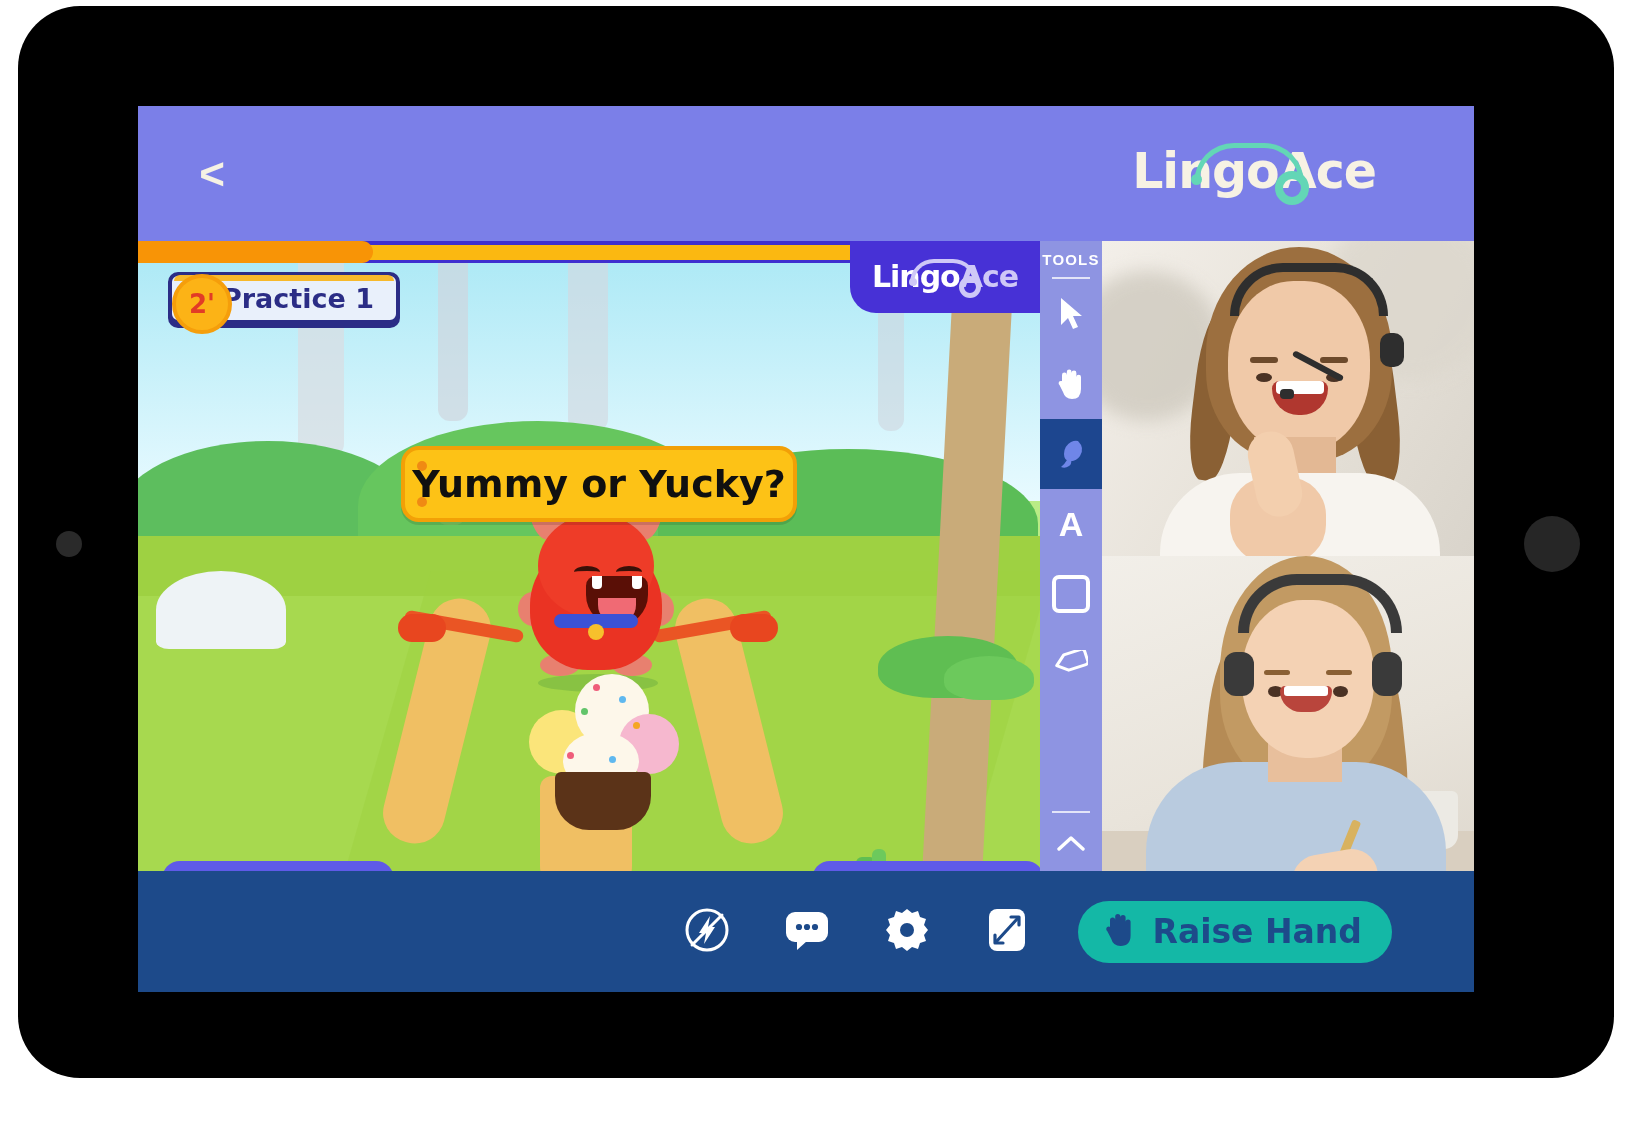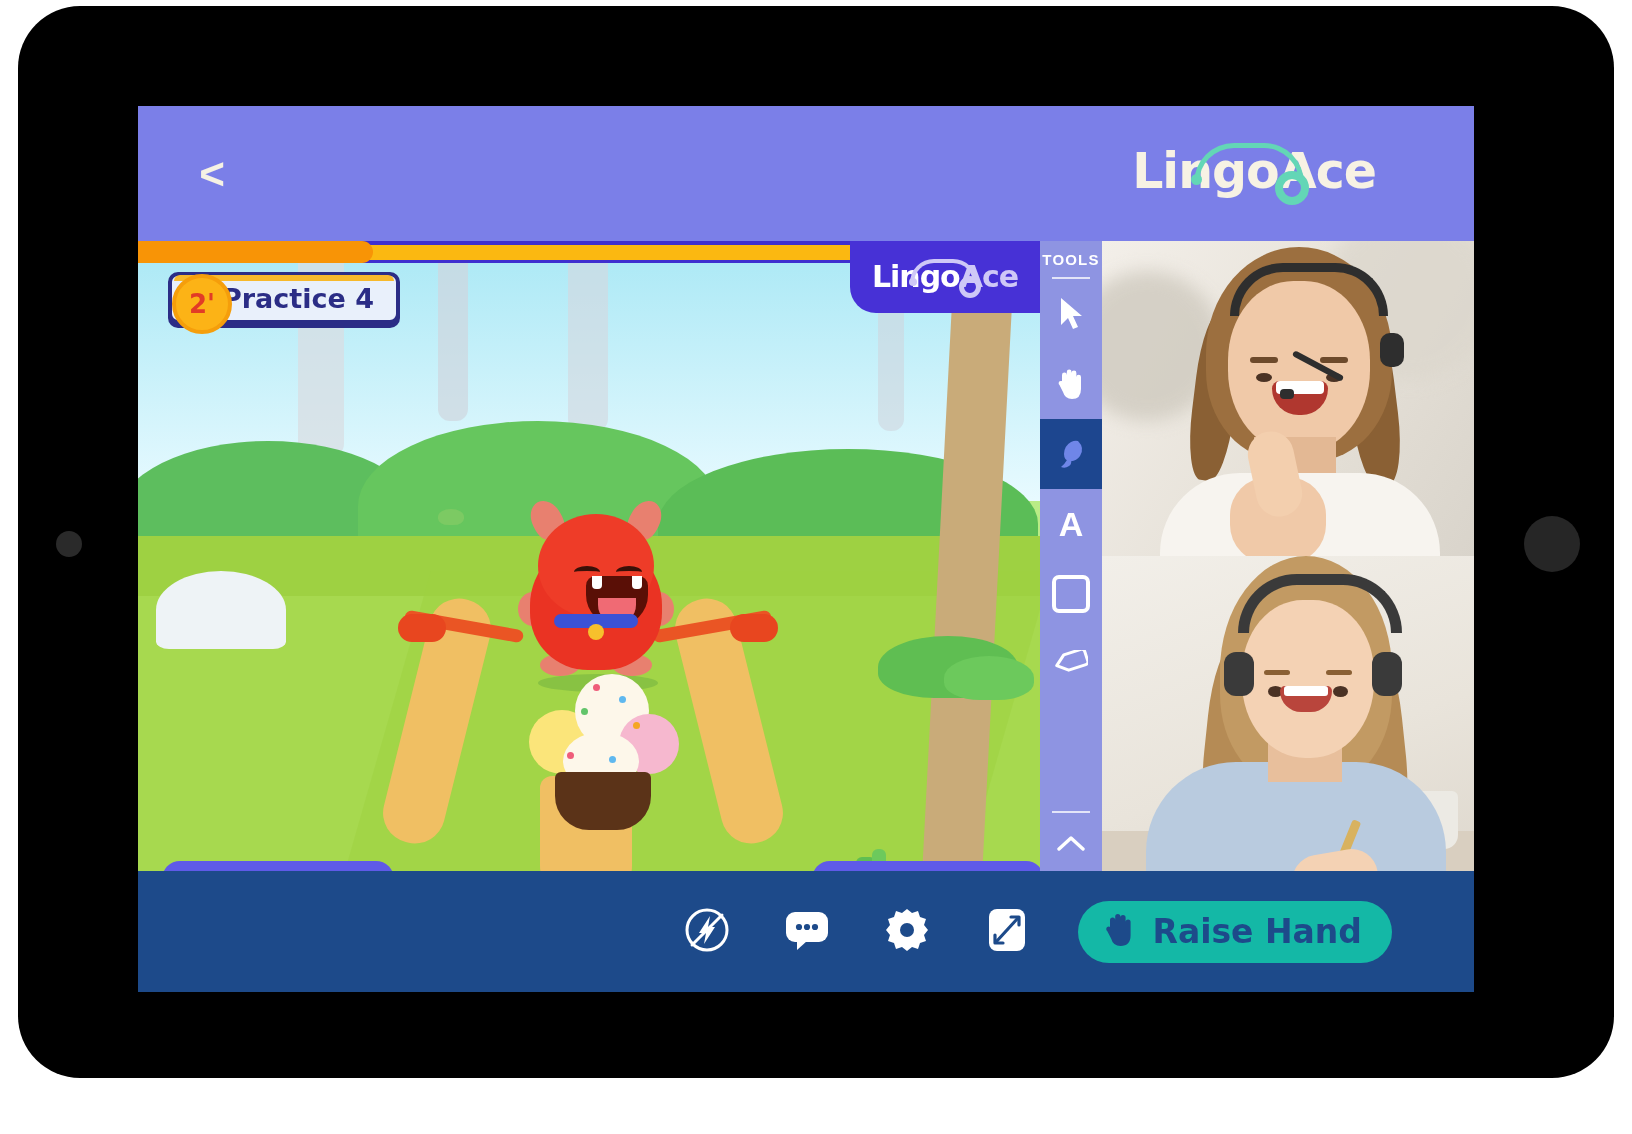--- a/index.html
+++ b/index.html
@@ -236,33 +236,38 @@
           <div class="bush" style="left:718px;top:616px;width:20px;height:24px;background:#5fbe52;border-radius:6px;"></div>
           <div class="bush" style="left:734px;top:608px;width:14px;height:32px;background:#6dc95c;border-radius:6px;"></div>
 
           <div class="progress-wrap">
             <div class="progress-light" style="width:83%;"></div>
             <div class="progress-fill" style="width:26%;"></div>
           </div>
 
           <div class="practice">
             <div class="pill">
-              <span>Practice 4</span>
+              <span>Practice 1</span>
               <span class="coin">2'</span>
             </div>
           </div>
 
           <div class="canvas-logo">
             <div class="logo">
               <span class="word" style="color:#ffffff;">Lingo</span><span class="word" style="color:#cfc8f7;">Ace</span>
               <span class="arc"></span>
               <span class="o-ring"></span>
             </div>
           </div>
 
+          <div class="title-banner">
+            <span class="dot t"></span>
+            <span class="dot b"></span>
+            <span>Yummy or Yucky?</span>
+          </div>
 
           <div class="monster">
             <div class="m-shadow"></div>
             <div class="m-horn l"></div>
             <div class="m-horn r"></div>
             <div class="m-arm l"></div>
               <div class="m-arm r"></div>
             <div class="m-foot l"></div>
               <div class="m-foot r"></div>
             <div class="m-body"></div>

